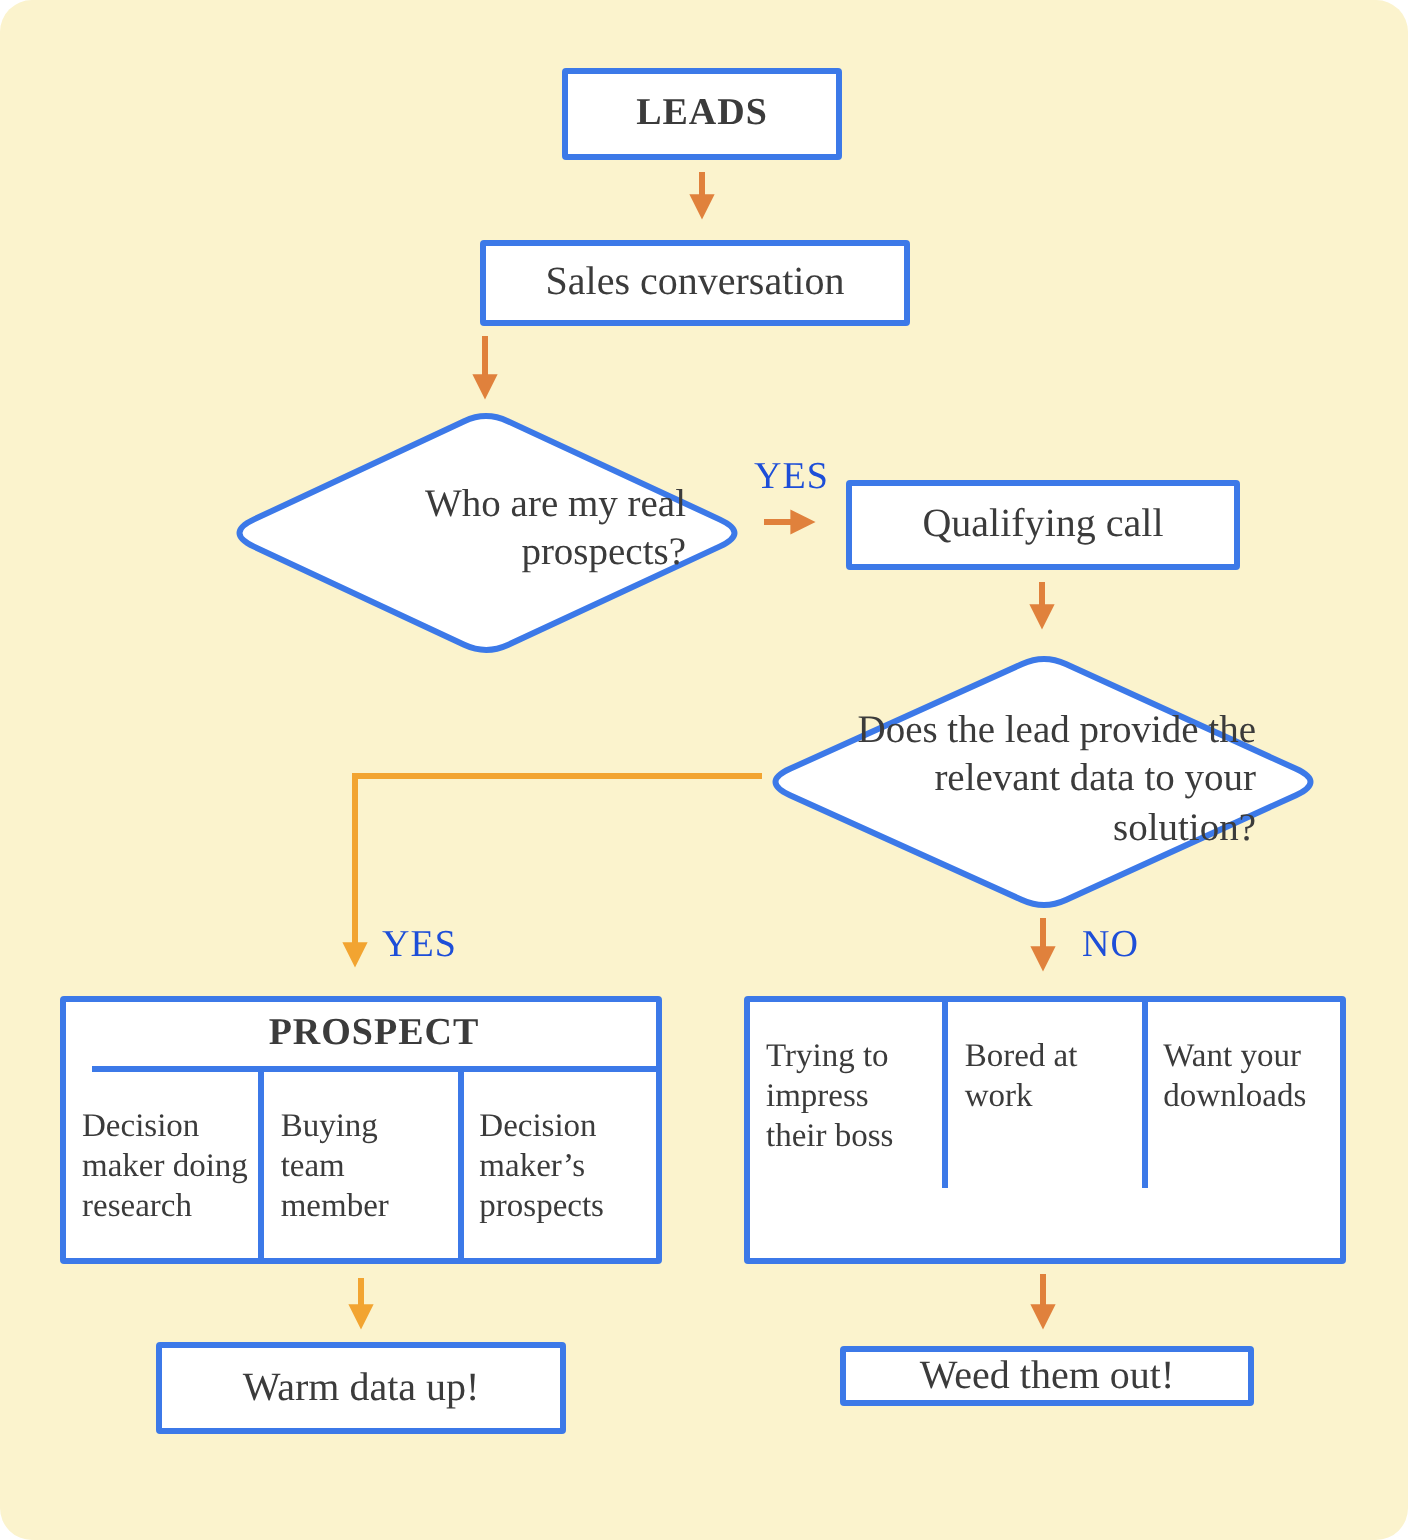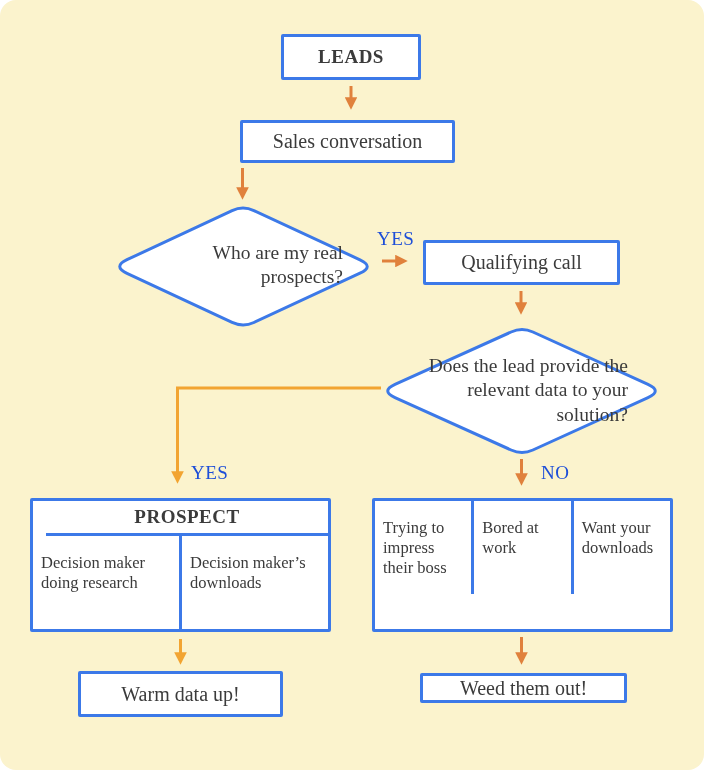--- a/index.html
+++ b/index.html
@@ -107,21 +107,22 @@
   <div class="diamond-text" style="left:416px;top:354px;width:212px">Does the lead provide the relevant data to your solution?</div>
 
   <div class="edge-label" style="left:377px;top:228px">YES</div>
   <div class="edge-label" style="left:191px;top:462px">YES</div>
   <div class="edge-label" style="left:541px;top:462px">NO</div>
 
   <div class="table" style="left:30px;top:498px">
     <div class="table-header">PROSPECT</div>
     <div class="table-body">
       <div class="cell">Decision maker doing research</div>
-      <div class="cell last">Decision maker’s downloads</div>
+      <div class="cell">Buying team member</div>
+      <div class="cell last">Decision maker’s prospects</div>
     </div>
   </div>
 
   <div class="table" style="left:372px;top:498px">
     <div class="table-body">
       <div class="cell">Trying to impress their boss</div>
       <div class="cell">Bored at work</div>
       <div class="cell last">Want your downloads</div>
     </div>
   </div>

